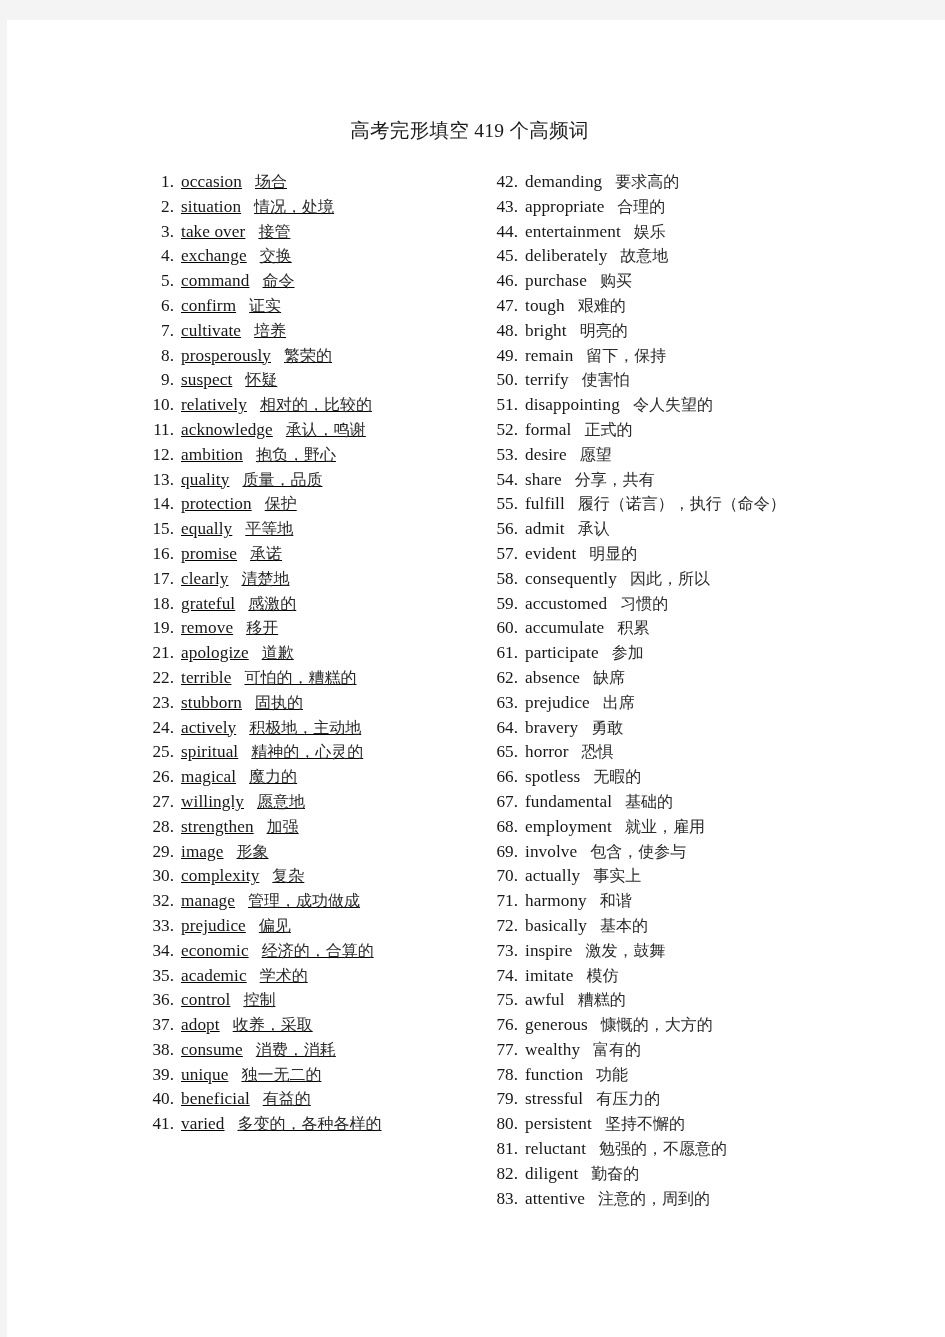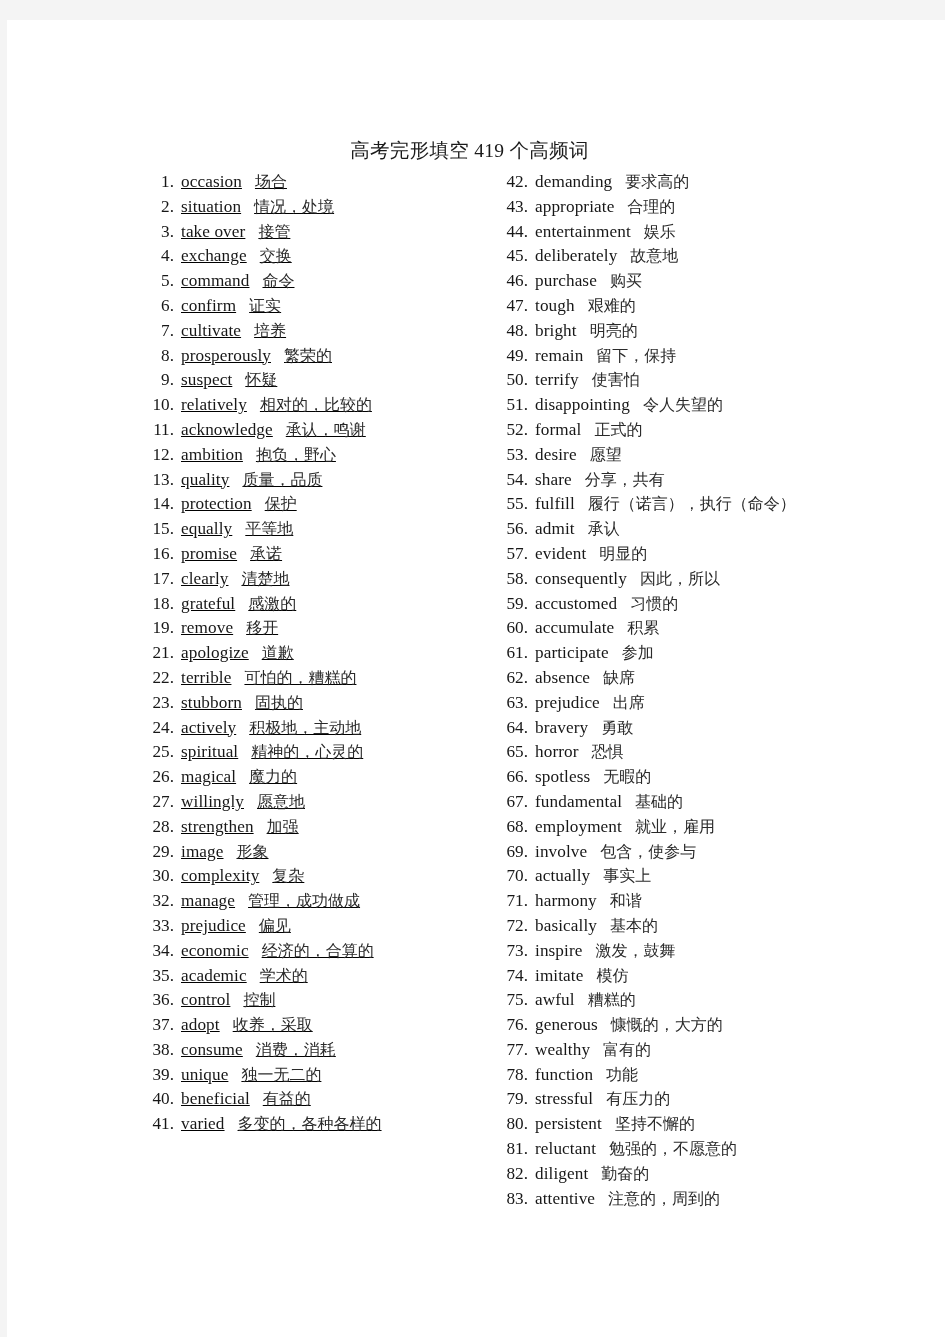--- a/index.html
+++ b/index.html
@@ -25,34 +25,33 @@
   .doc-title {
     position: absolute;
     left: 0;
     top: 97px;
     width: 925px;
     text-align: center;
     font-size: 19.5px;
     color: #1a1a1a;
     letter-spacing: 0.3px;
     white-space: nowrap;
-    margin-top: 20px;
   }
   .columns {
     position: absolute;
     left: 0;
     top: 150px;
     width: 938px;
   }
   .vocab-column {
     position: absolute;
     top: 0;
   }
   .vocab-column.left  { left: 141px; width: 340px; text-decoration: underline; }
-  .vocab-column.right { left: 495px; width: 420px; }
+  .vocab-column.right { left: 485px; width: 420px; }
 
   .vocab-item {
     height: 24.8px;
     line-height: 24.8px;
     font-size: 17.2px;
     color: #171717;
     white-space: nowrap;
     display: block;
   }
   .idx {

